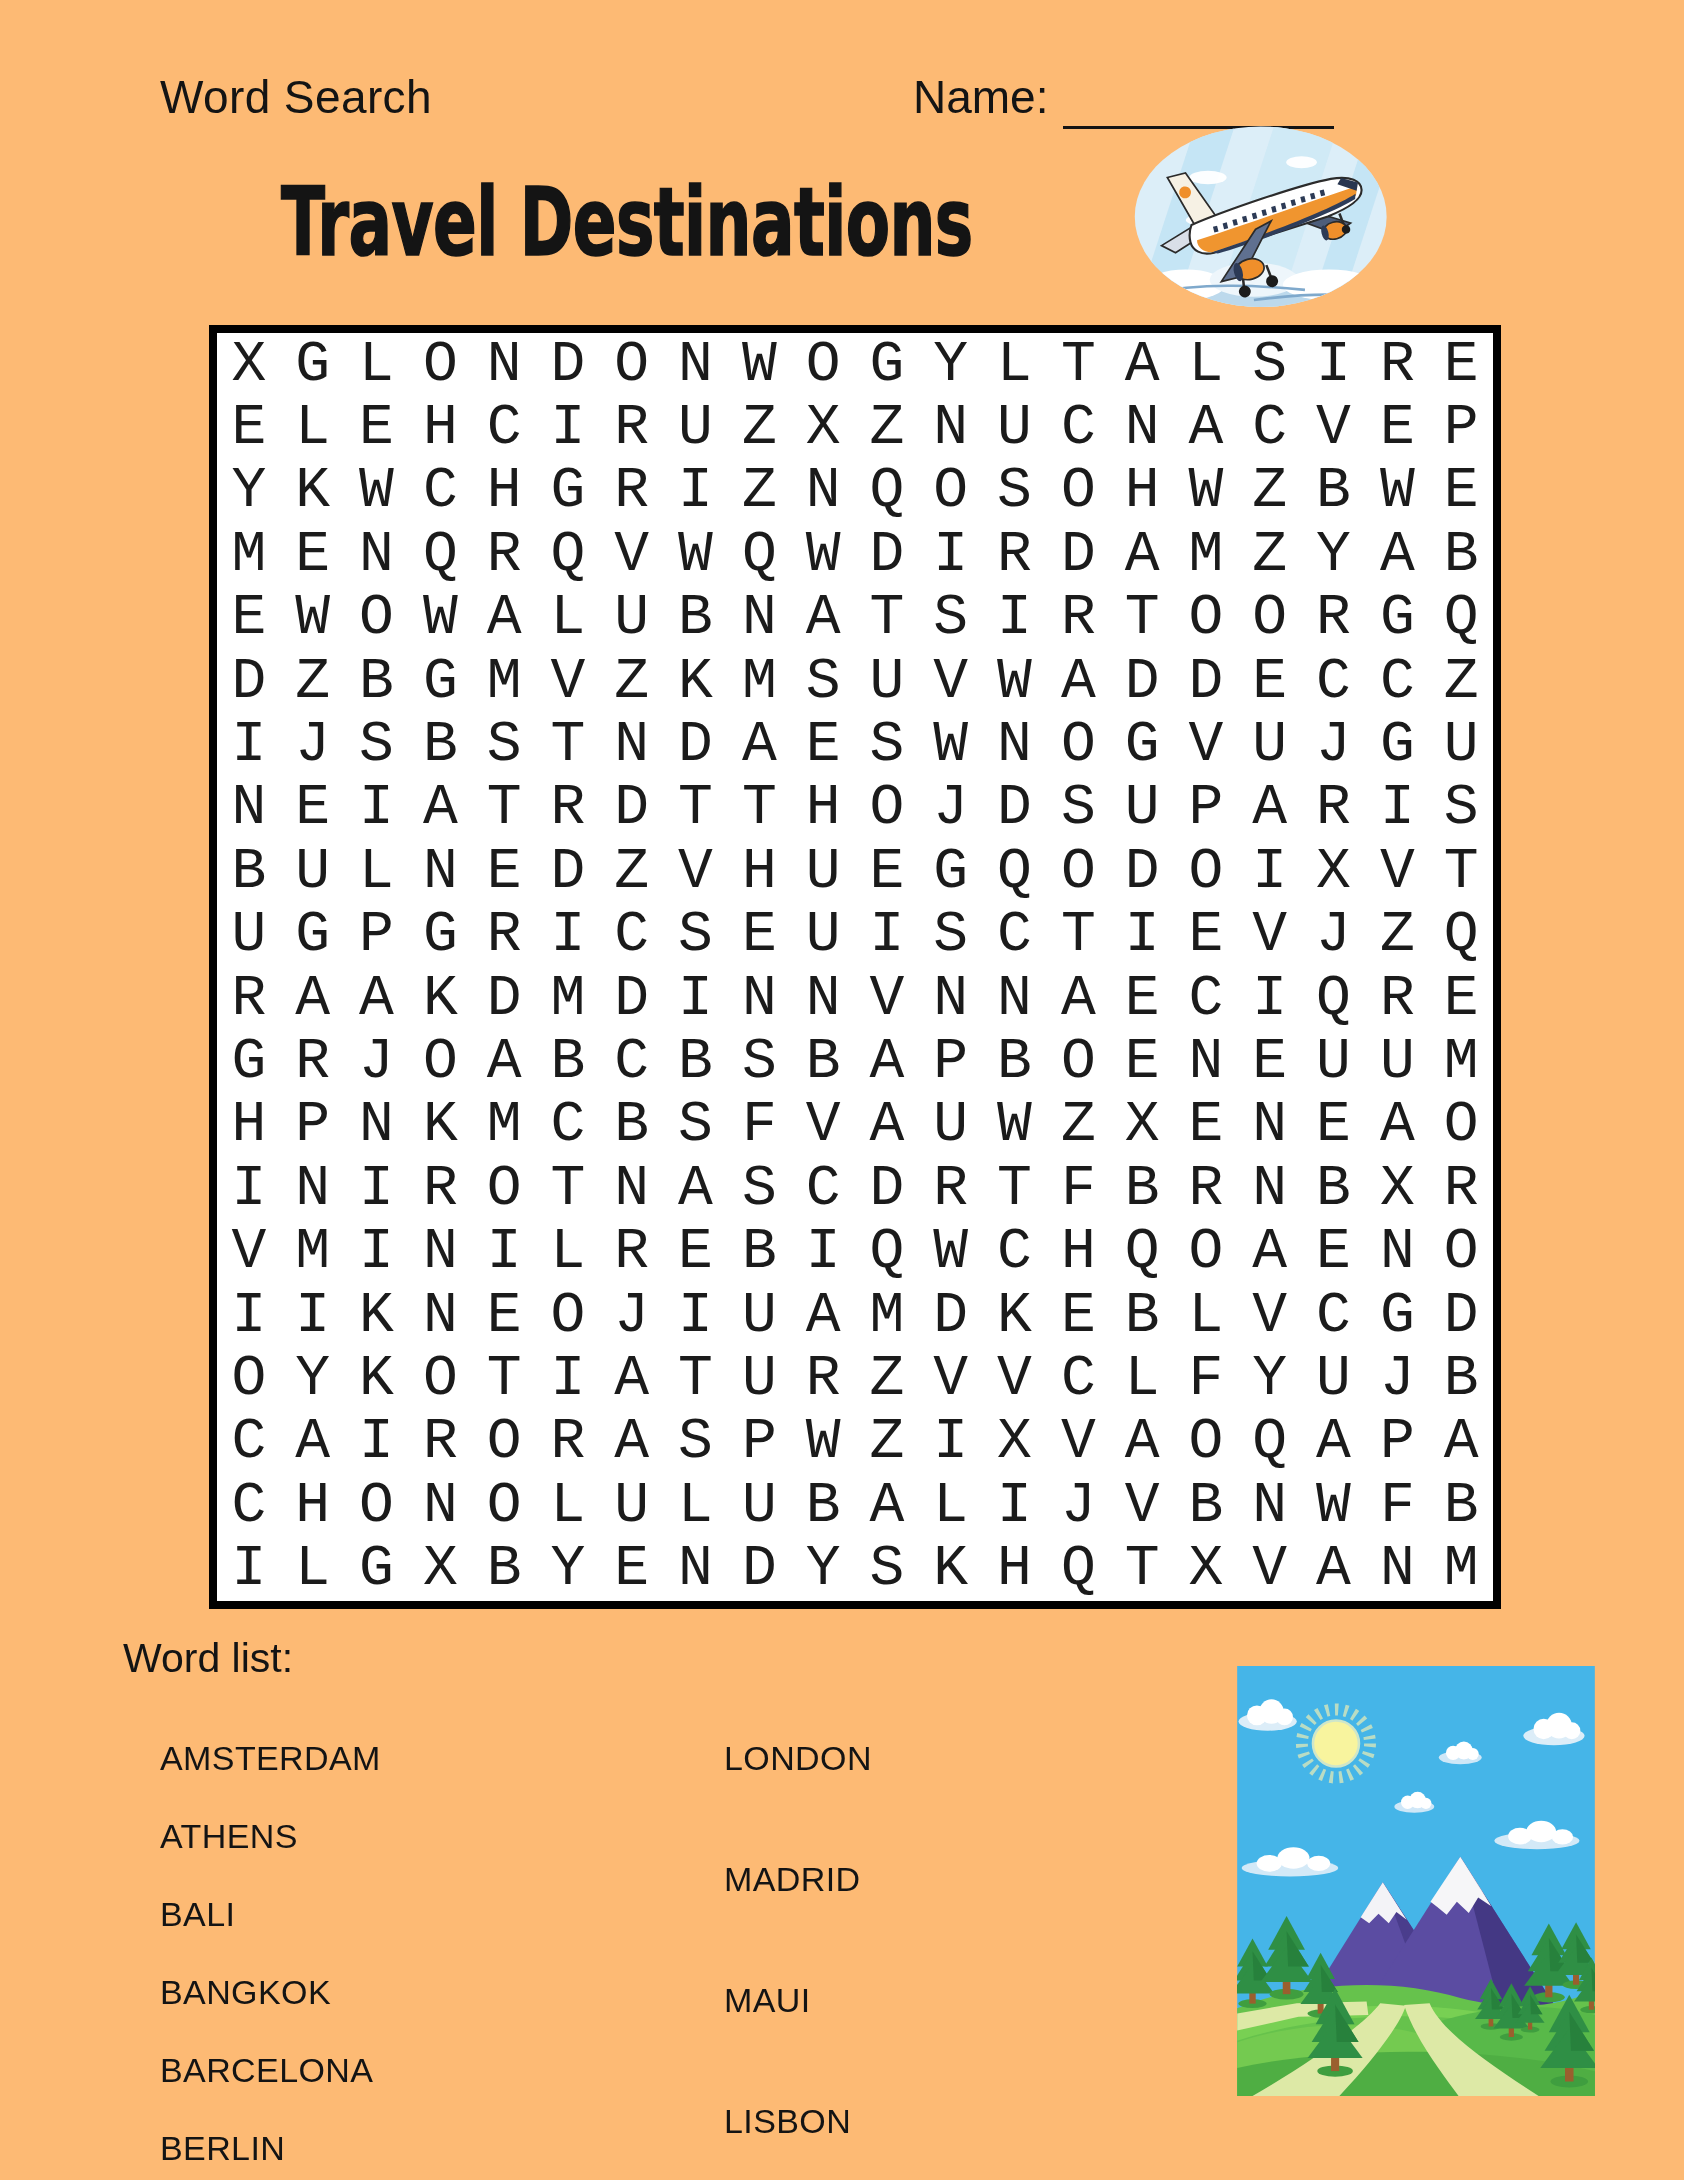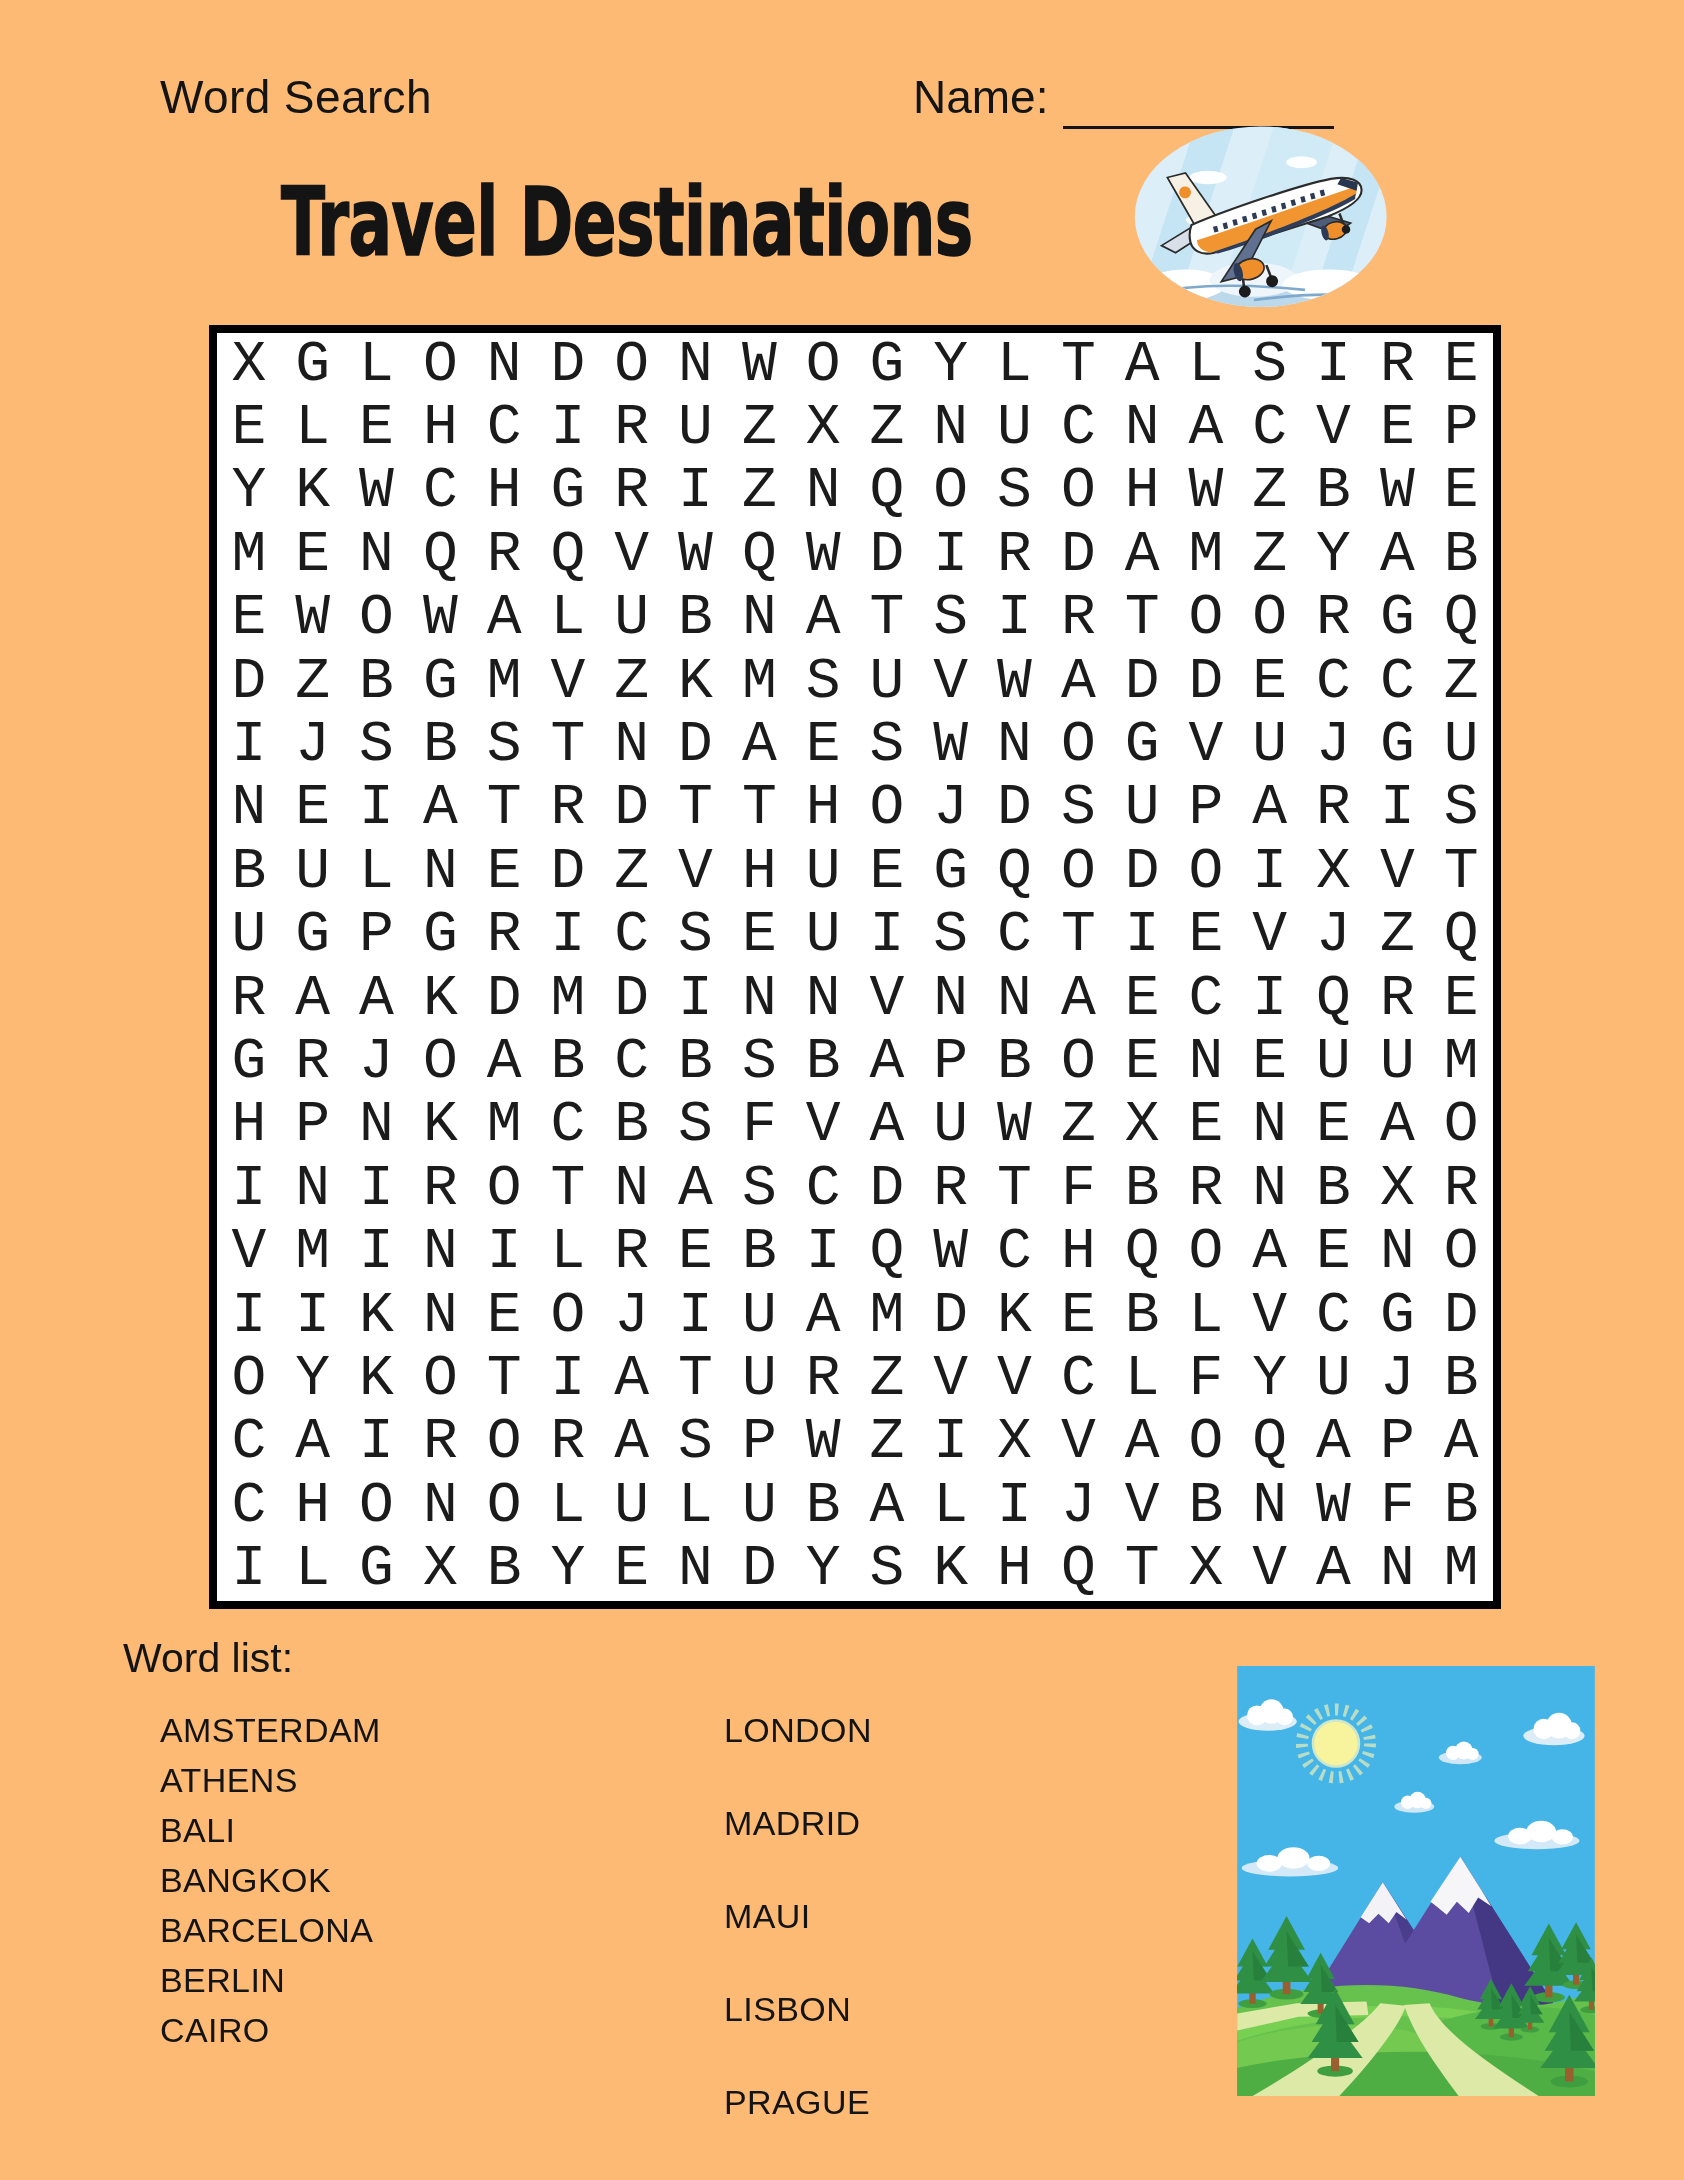--- a/index.html
+++ b/index.html
@@ -21,21 +21,21 @@
               border:8.5px solid #000;box-sizing:border-box;
               display:grid;grid-template-columns:repeat(20,1fr);grid-template-rows:repeat(20,1fr);
               background:#fff;}
   .cell{display:flex;align-items:center;justify-content:center;
         font-family:"Liberation Mono","DejaVu Sans Mono",monospace;
         font-size:58px;color:#1b1b1b;line-height:1;}
 
   .wl-label{position:absolute;left:123px;top:1635px;font-size:41px;}
   .wl-col{position:absolute;top:1705px;display:flex;flex-direction:column;}
   .wl-col0{left:160px;} .wl-col1{left:445px;} .wl-col2{left:724px;gap:43px;} .wl-col3{left:989px;}
-  .word{height:50px;display:flex;align-items:center;font-size:34px;letter-spacing:0.4px;white-space:nowrap;}
+  .word{height:50px;display:flex;align-items:center;font-size:34px;letter-spacing:0.4px;white-space:nowrap;margin-top:28px;}
 
   .scene{position:absolute;left:1237px;top:1666px;width:358px;height:430px;}
 
   .footer{position:absolute;left:0;top:2121px;width:100%;text-align:center;
           font-size:32px;color:#4c4c4c;letter-spacing:0.4px;}
 </style>
 </head>
 <body>
 
 <div class="page">

